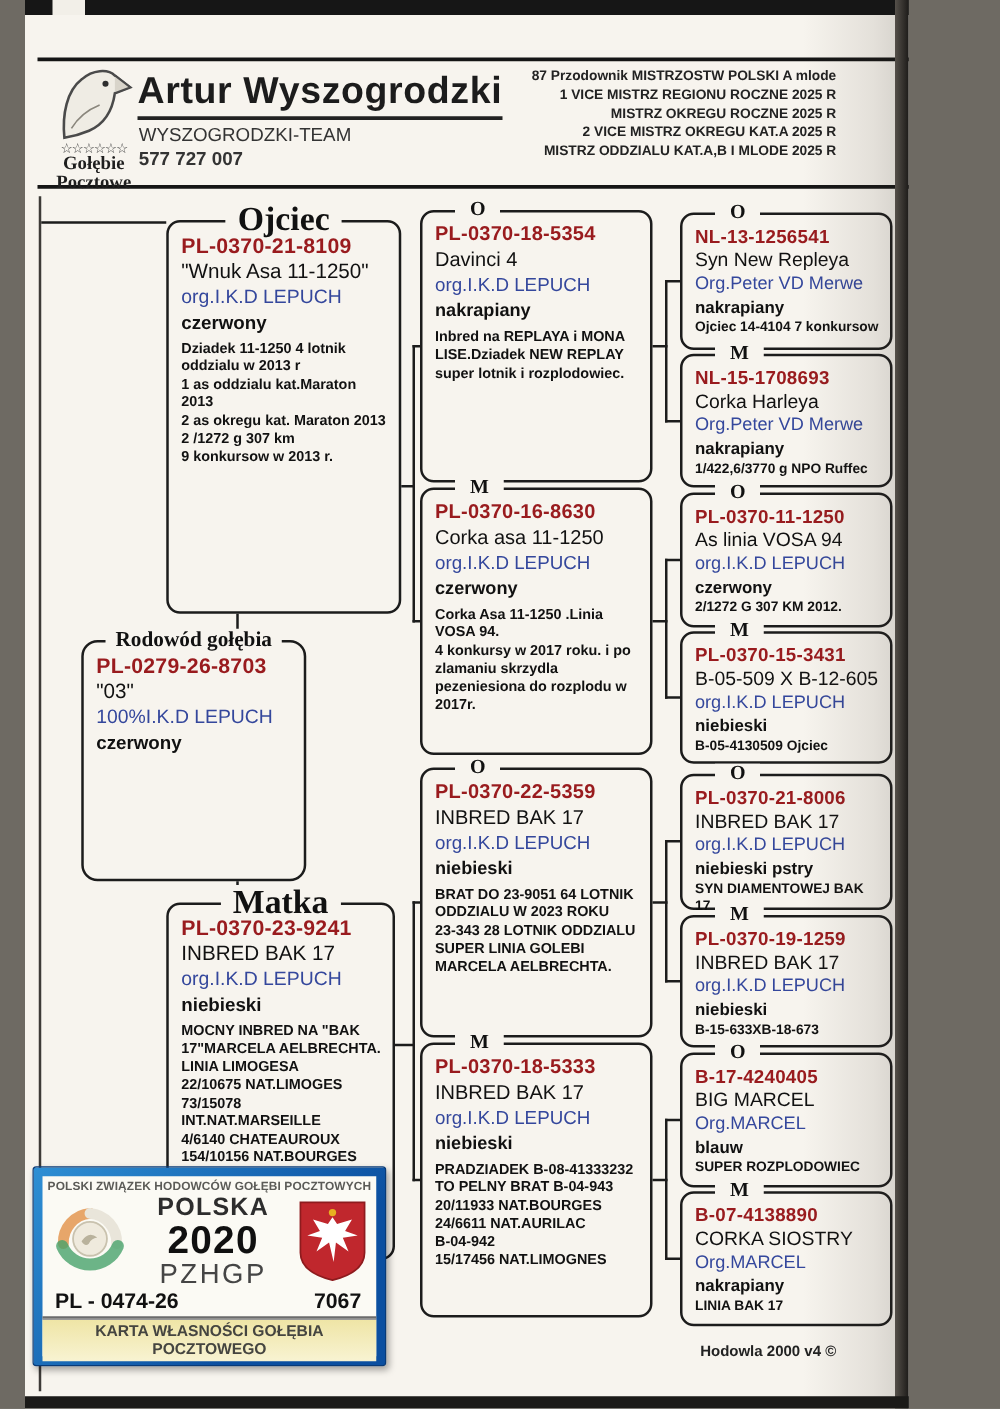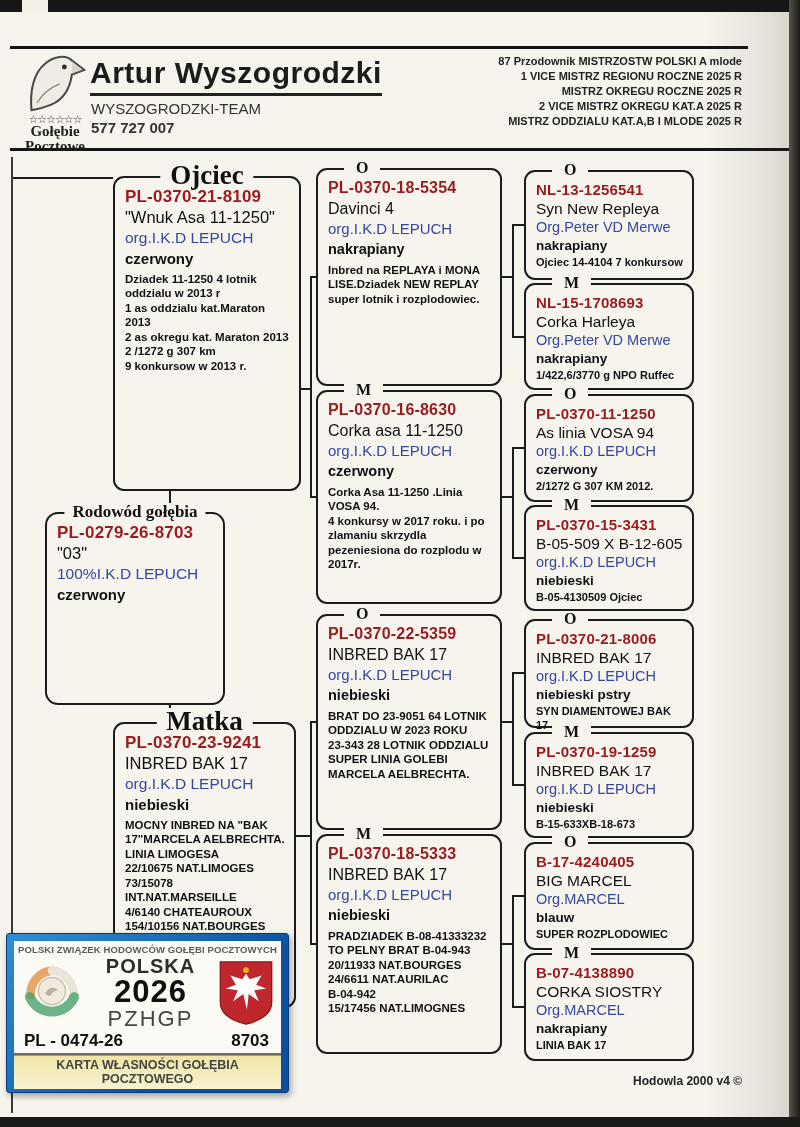--- a/index.html
+++ b/index.html
@@ -1,18 +1,18 @@
 <!DOCTYPE html>
 <html><head>
 <meta charset="utf-8">
 <style>
   :root{ --paper:#f7f4ee; --ink:#1c1c1c; --ring:#991b1e; --blue:#34479c; }
   html,body{margin:0;padding:0;background:#6e6a63;}
-  #page{position:relative;width:800px;height:1127px;background:var(--paper);
-        font-family:"Liberation Sans",sans-serif;color:var(--ink);overflow:hidden;}
+  #page{position:relative;width:707px;height:1127px;background:var(--paper);
+        font-family:"Liberation Sans",sans-serif;color:var(--ink);overflow:hidden;margin-left:20px;}
   #page::after{content:"";position:absolute;inset:0;pointer-events:none;
         background:linear-gradient(to right,transparent 88%,rgba(60,50,40,.10) 96%,rgba(40,35,30,.18) 100%);}
   
   .scan-top{position:absolute;left:0;top:0;width:800px;height:12px;background:#161616;z-index:40;}
   .scan-top-notch{position:absolute;left:22px;top:0;width:26px;height:12px;background:#f2efe8;z-index:41;}
   .scan-right{position:absolute;right:0;top:0;width:11px;height:1127px;background:linear-gradient(to right,#55504a,#1d1b19);z-index:40;}
   .scan-bottom{position:absolute;left:0;top:1117px;width:800px;height:10px;background:#1b1a18;z-index:40;}
   
   .rule{position:absolute;background:#151515;}
   .hdr-name{position:absolute;left:90px;top:56px;font-size:30px;font-weight:bold;
@@ -301,31 +301,31 @@
       <div class="card-mid">
         <svg width="62" height="62" viewBox="0 0 64 64">
           <path d="M10 34 A24 24 0 0 1 32 9" fill="none" stroke="#e08a3c" stroke-width="9" stroke-linecap="round" opacity=".75"></path>
           <path d="M32 9 A24 24 0 0 1 54 34" fill="none" stroke="#e9e5da" stroke-width="9" stroke-linecap="round"></path>
           <path d="M9 36 A25 25 0 0 0 55 36" fill="none" stroke="#49a36b" stroke-width="10" stroke-linecap="round" opacity=".8"></path>
           <circle cx="32" cy="30" r="14" fill="#efeadd" stroke="#c9c2ae" stroke-width="1.5"></circle>
           <path d="M25 32 q6 -9 13 -3 q-5 1 -7 5 q-3 3 -6 -2 Z" fill="#b9b29c"></path>
         </svg>
         <div class="card-center">
           <div class="c-country">POLSKA</div>
-          <div class="c-year">2026</div>
+          <div class="c-year">2020</div>
           <div class="c-org">PZHGP</div>
         </div>
         <svg width="56" height="66" viewBox="0 0 60 72">
           <path d="M2 2 H58 V46 Q58 63 30 70 Q2 63 2 46 Z" fill="#c0272d" stroke="#8e1b1e" stroke-width="1.5"></path>
           <circle cx="30" cy="11" r="3.2" fill="#e8b020"></circle>
           <path d="M30 15 L34 21 L47 17 L41 27 L52 31 L39 33 L44 45 L33 37 L31 54 L27 37 L16 45 L21 33 L8 31 L19 27 L13 17 L26 21 Z" fill="#ffffff"></path>
         </svg>
       </div>
       <div class="card-ring">
         <span>PL - 0474-26</span>
-        <span>8703</span>
+        <span>7067</span>
       </div>
       <div class="card-caption">KARTA WŁASNOŚCI GOŁĘBIA POCZTOWEGO</div>
     </div>
   </div>
 
   <div class="footer">Hodowla 2000 v4 ©</div>
 </div>
 
 </body></html>

